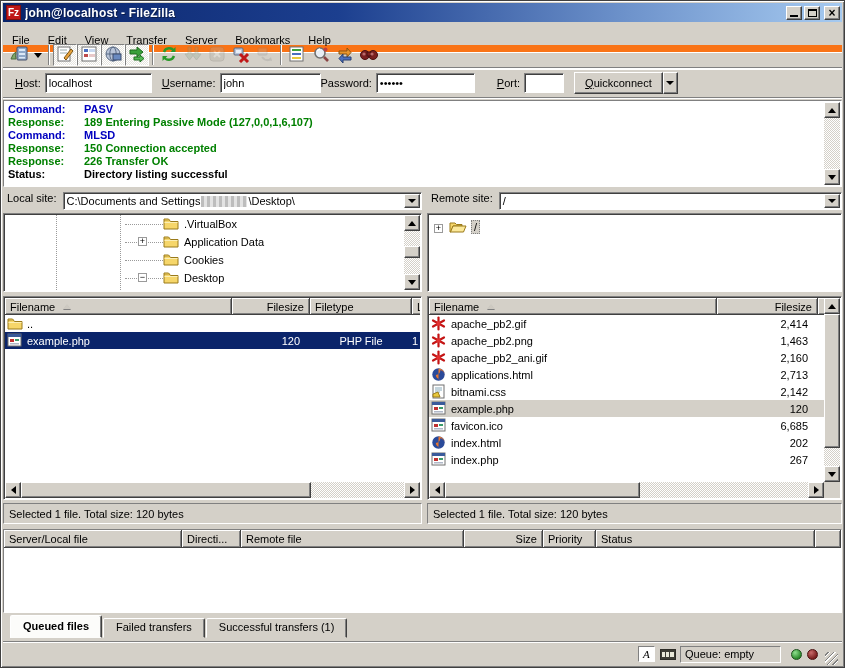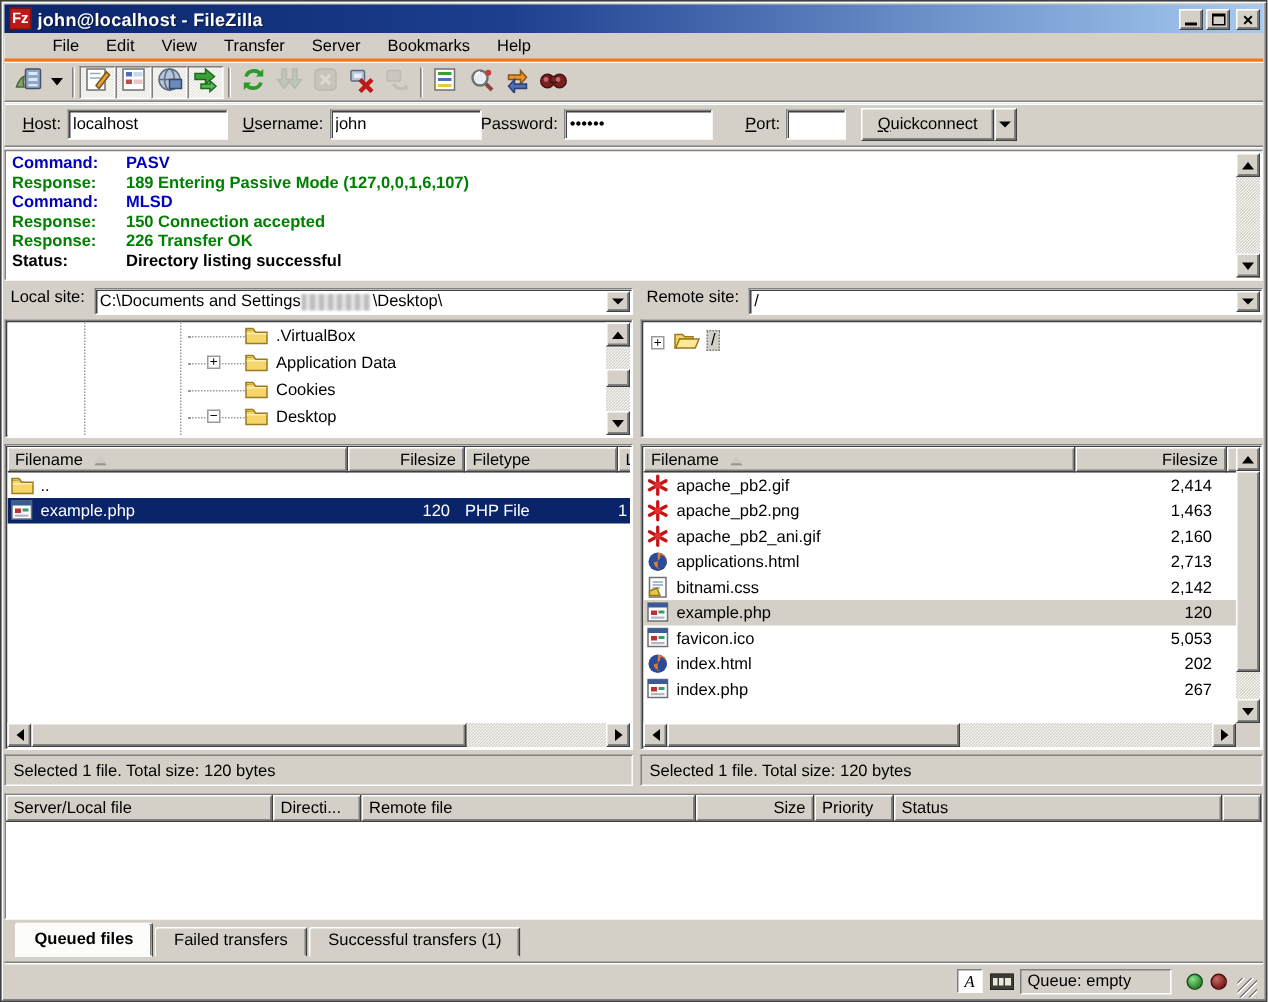--- a/index.html
+++ b/index.html
@@ -32,22 +32,22 @@
   .title-text { color:#fff; font-weight:bold; font-size:12px; letter-spacing:.2px; flex:1;
     text-shadow:1px 1px 0 rgba(0,0,0,.4); white-space:nowrap; overflow:hidden; }
   .winbtn { width:16px; height:14px; margin-left:2px; position:relative; font-size:10px;
     display:flex; align-items:center; justify-content:center; color:#000; }
   .winbtn.close { margin-left:4px; }
   .glyph-min { width:8px; height:2px; background:#000; margin-top:7px; }
   .glyph-max { width:9px; height:8px; border:1px solid #000; border-top-width:2px; }
   .glyph-x { font-weight:bold; font-size:12px; line-height:10px; }
 
   
-  .menubar { position:absolute; left:3px; top:23px; width:839px; height:18px;
-    display:flex; align-items:center; border-bottom:2px solid #f97316; box-shadow:0 1px 0 #fff;padding-left:23px; }
+  .menubar { position:absolute; left:3px; top:34px; width:839px; height:18px;
+    display:flex; align-items:center; border-bottom:7px solid #f97316; box-shadow:0 1px 0 #fff; }
   .menu-item { padding:2px 9px; cursor:default; }
   .toolbar { position:absolute; left:3px; top:42px; width:839px; height:26px;
     display:flex; align-items:center; padding-left:4px; border-bottom:1px solid #808080; box-shadow:0 1px 0 #fff; }
   .tbtn { width:24px; height:22px; display:flex; align-items:center; justify-content:center; border:1px solid transparent; }
   .tbtn.narrow { width:14px; }
   .tbtn.pressed { border-color:#808080 #fff #fff #808080; }
   .tbtn.pressed { background-color:#e6e4de;
     background-image: linear-gradient(45deg,#fff 25%,transparent 25%,transparent 75%,#fff 75%),
                       linear-gradient(45deg,#fff 25%,transparent 25%,transparent 75%,#fff 75%);
     background-size:2px 2px; background-position:0 0,1px 1px; }
@@ -490,21 +490,21 @@
               <rect x="3" y="6" width="4" height="3" fill="#c03030"></rect>
               <rect x="8" y="6" width="4" height="2" fill="#3a9a6a"></rect>
               <rect x="3" y="10" width="9" height="1.5" fill="#b0b8c8"></rect>
             </svg>
           </span>
           <span class="fname">example.php</span>
         </div>
         <div class="cell right" style="width: 78px; padding-right: 10px;">
           <span>120</span>
         </div>
-        <div class="cell" style="width: 102px; padding-right: 0px;">
+        <div class="cell" style="width: 102px; padding-right: 0px; justify-content: center;">
           <span>PHP File</span>
         </div>
         <div class="cell" style="flex: 1 1 0%; padding-right: 0px;">
           <span>1</span>
         </div>
       </div>
     </div>
   <div class="hsb" style="left:1px; right:1px; bottom:1px;">
     <div class="sb-track dither"></div>
     <div class="sbtn bevel-out" style="left:0;top:0">
@@ -656,21 +656,21 @@
               <rect x="1" y="1" width="13" height="12" fill="#fff" stroke="#707070"></rect>
               <rect x="1" y="1" width="13" height="3" fill="#3a5a9a"></rect>
               <rect x="3" y="6" width="4" height="3" fill="#c03030"></rect>
               <rect x="8" y="6" width="4" height="2" fill="#3a9a6a"></rect>
               <rect x="3" y="10" width="9" height="1.5" fill="#b0b8c8"></rect>
             </svg>
           </span>
           <span class="fname">favicon.ico</span>
         </div>
         <div class="cell right" style="width: 101px; padding-right: 10px;">
-          <span>5,053</span>
+          <span>6,685</span>
         </div>
         <div class="cell" style="flex: 1 1 0%; padding-right: 0px;">
           <span></span>
         </div>
       </div>
       <div class="file-row">
         <div class="cell" style="width: 288px; padding-right: 0px;">
           <span class="icon16" style="margin: 0px 2px;">
             <svg width="15" height="15" viewBox="0 0 15 15">
               <circle cx="7.5" cy="7.5" r="6.2" fill="#2a4a9a"></circle>

